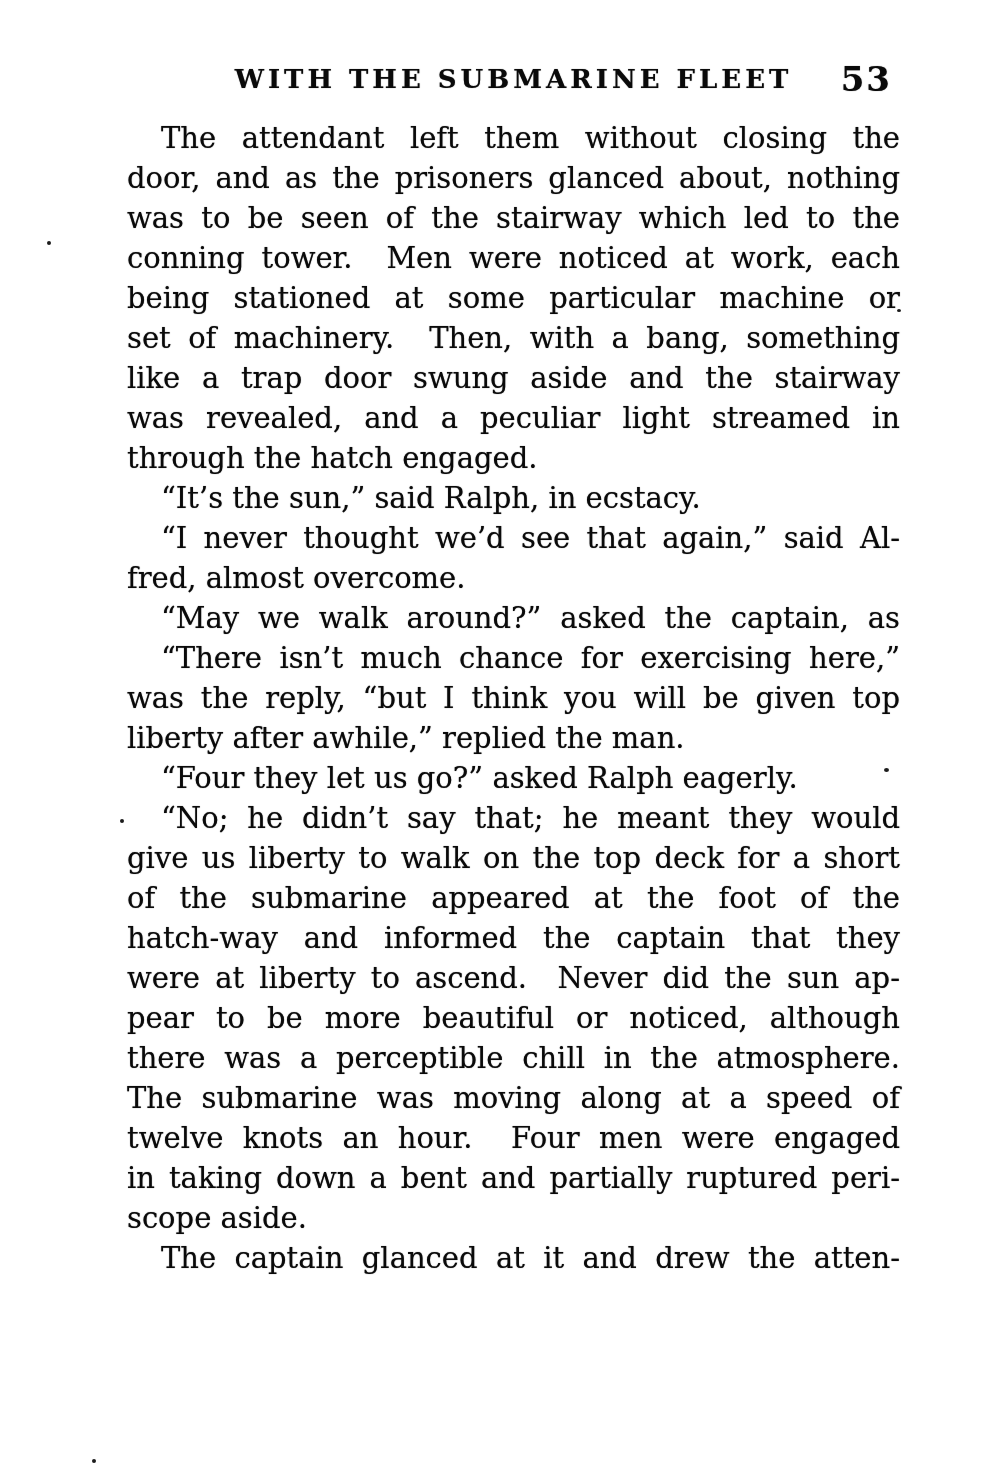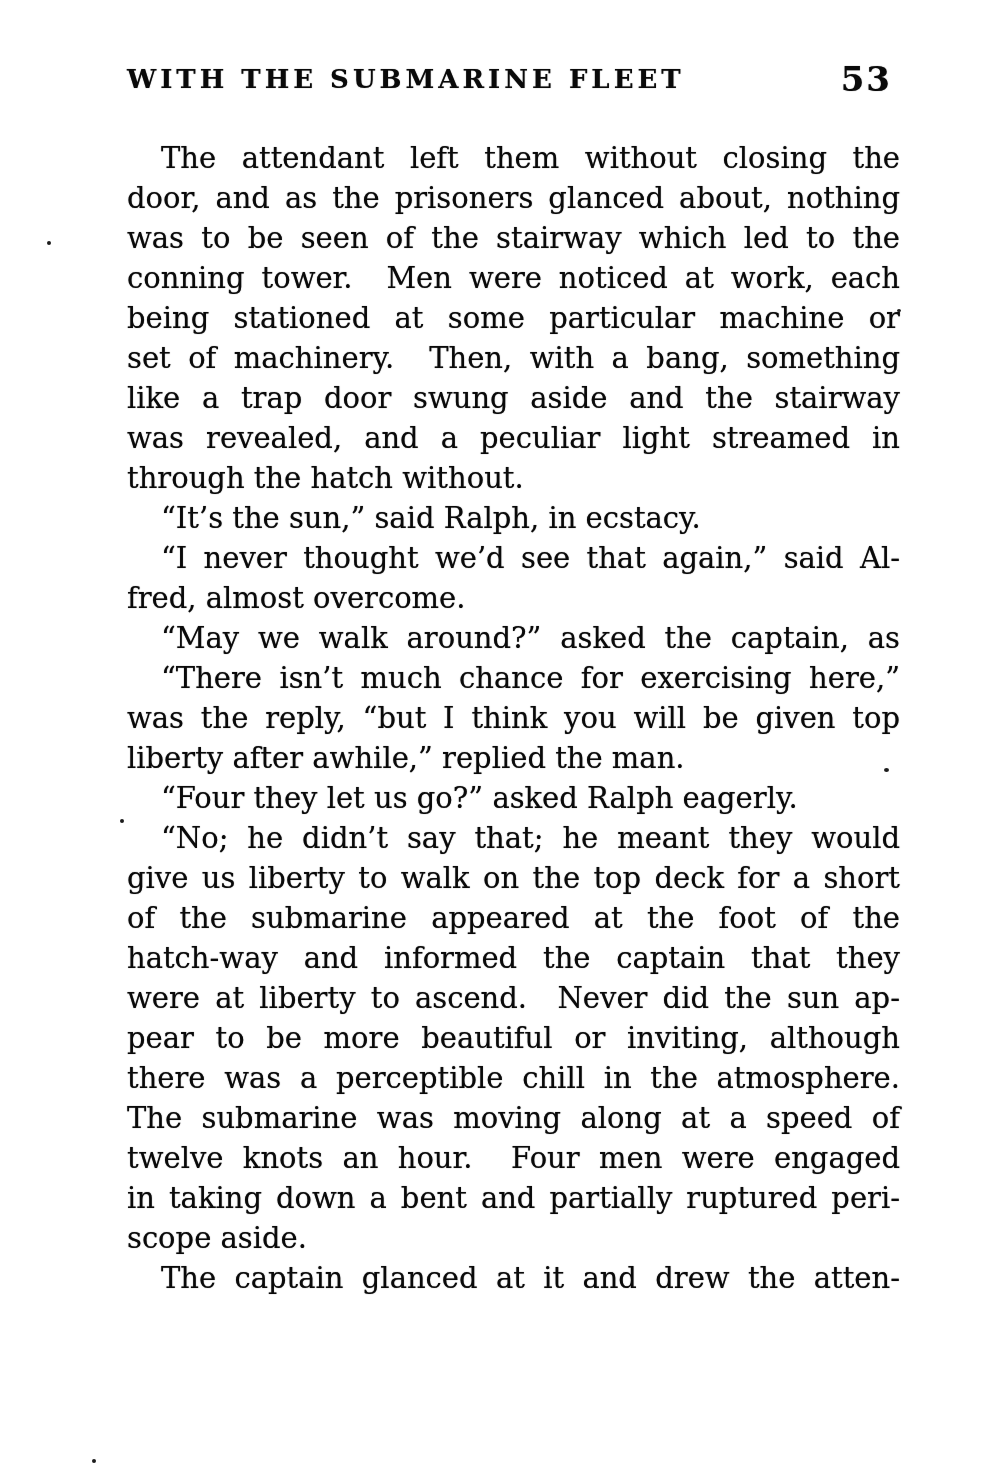--- a/index.html
+++ b/index.html
@@ -17,41 +17,41 @@
     overflow: hidden;
   }
   .running-header {
     position: absolute;
     left: 127px;
     top: 60px;
     width: 773px;
     height: 38px;
   }
   .header-title {
-    text-align: left;
+    text-align: center;
     font-size: 26px;
     font-weight: bold;
     letter-spacing: 4px;
     line-height: 38px;
     text-shadow: 0 0 1px rgba(0,0,0,0.55);
   }
   .page-number {
     position: absolute;
     right: 8px;
     top: 0;
     font-size: 34px;
     font-weight: bold;
     letter-spacing: 2px;
     line-height: 38px;
     text-shadow: 0 0 1px rgba(0,0,0,0.55);
   }
   .text-block {
     position: absolute;
     left: 127px;
-    top: 138px;
+    top: 118px;
     width: 773px;
   }
   .line {
     font-size: 29px;
     line-height: 40px;
     height: 40px;
     text-align: justify;
     text-align-last: justify;
     text-shadow: 0 0 1px rgba(0,0,0,0.6);
     white-space: normal;
@@ -87,35 +87,35 @@
 
   <div class="text-block">
       <div class="line indent">The attendant left them without closing the</div>
       <div class="line">door, and as the prisoners glanced about, nothing</div>
       <div class="line">was to be seen of the stairway which led to the</div>
       <div class="line">conning tower.&nbsp; Men were noticed at work, each</div>
       <div class="line">being stationed at some particular machine or</div>
       <div class="line">set of machinery.&nbsp; Then, with a bang, something</div>
       <div class="line">like a trap door swung aside and the stairway</div>
       <div class="line">was revealed, and a peculiar light streamed in</div>
-      <div class="line last">through the hatch without.</div>
+      <div class="line last">through the hatch engaged.</div>
       <div class="line indent last">“It’s the sun,” said Ralph, in ecstacy.</div>
       <div class="line indent">“I never thought we’d see that again,” said Al-</div>
       <div class="line last">fred, almost overcome.</div>
       <div class="line indent">“May we walk around?” asked the captain, as</div>
       <div class="line indent">“There isn’t much chance for exercising here,”</div>
       <div class="line">was the reply, “but I think you will be given top</div>
       <div class="line last">liberty after awhile,” replied the man.</div>
       <div class="line indent last">“Four they let us go?” asked Ralph eagerly.</div>
       <div class="line indent">“No; he didn’t say that; he meant they would</div>
       <div class="line">give us liberty to walk on the top deck for a short</div>
       <div class="line">of the submarine appeared at the foot of the</div>
       <div class="line">hatch-way and informed the captain that they</div>
       <div class="line">were at liberty to ascend.&nbsp; Never did the sun ap-</div>
-      <div class="line">pear to be more beautiful or inviting, although</div>
+      <div class="line">pear to be more beautiful or noticed, although</div>
       <div class="line">there was a perceptible chill in the atmosphere.</div>
       <div class="line">The submarine was moving along at a speed of</div>
       <div class="line">twelve knots an hour.&nbsp; Four men were engaged</div>
       <div class="line">in taking down a bent and partially ruptured peri-</div>
       <div class="line last">scope aside.</div>
       <div class="line indent">The captain glanced at it and drew the atten-</div>
     </div>
 
   <div class="speck s1"></div>
   <div class="speck s2"></div>

